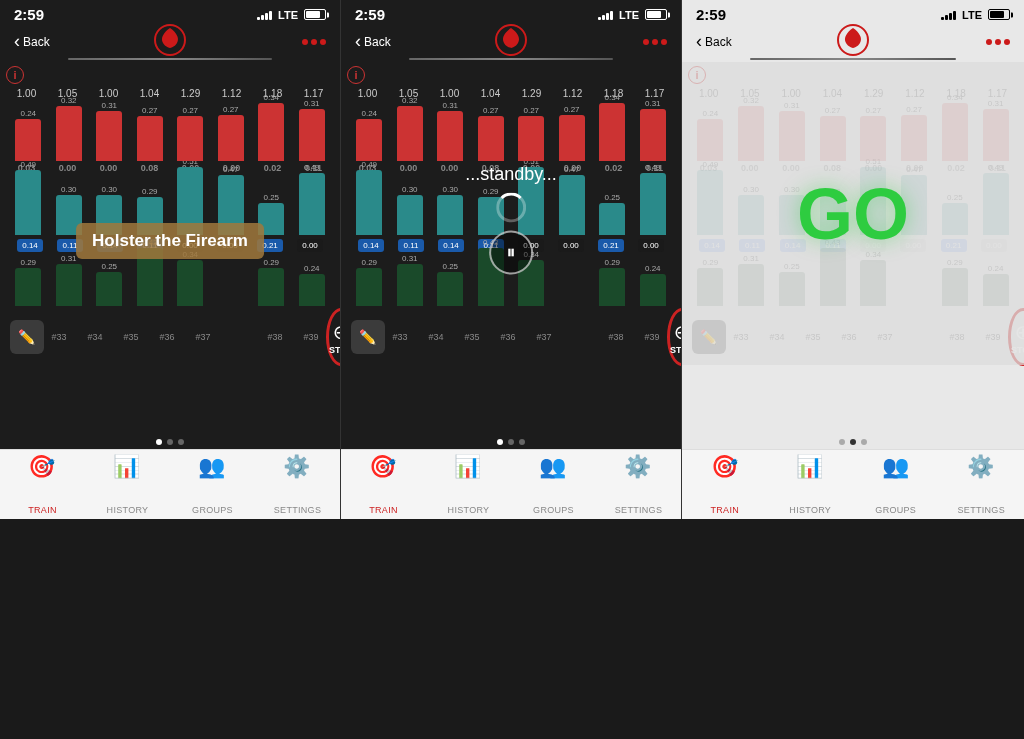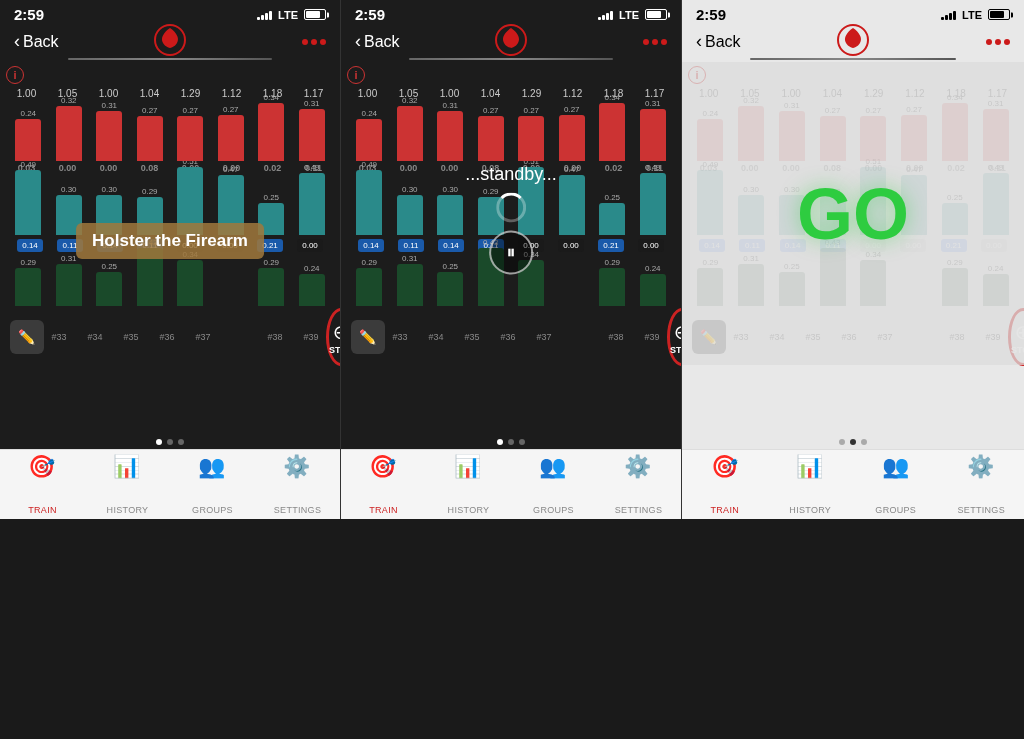--- a/index.html
+++ b/index.html
@@ -108,21 +108,21 @@
       gap: 3px;
       color: #fff;
       font-size: 16px;
       cursor: pointer;
     }
     .go-panel .back-btn { color: #000; }
     .back-chevron {
       font-size: 18px;
       font-weight: 300;
     }
-    .back-text { font-size: 16px; }
+    .back-text { font-size: 12px; }
     .logo-center {
       position: absolute;
       left: 50%;
       transform: translateX(-50%);
     }
     .dots-right {
       position: absolute;
       right: 14px;
       display: flex;
       gap: 3px;

